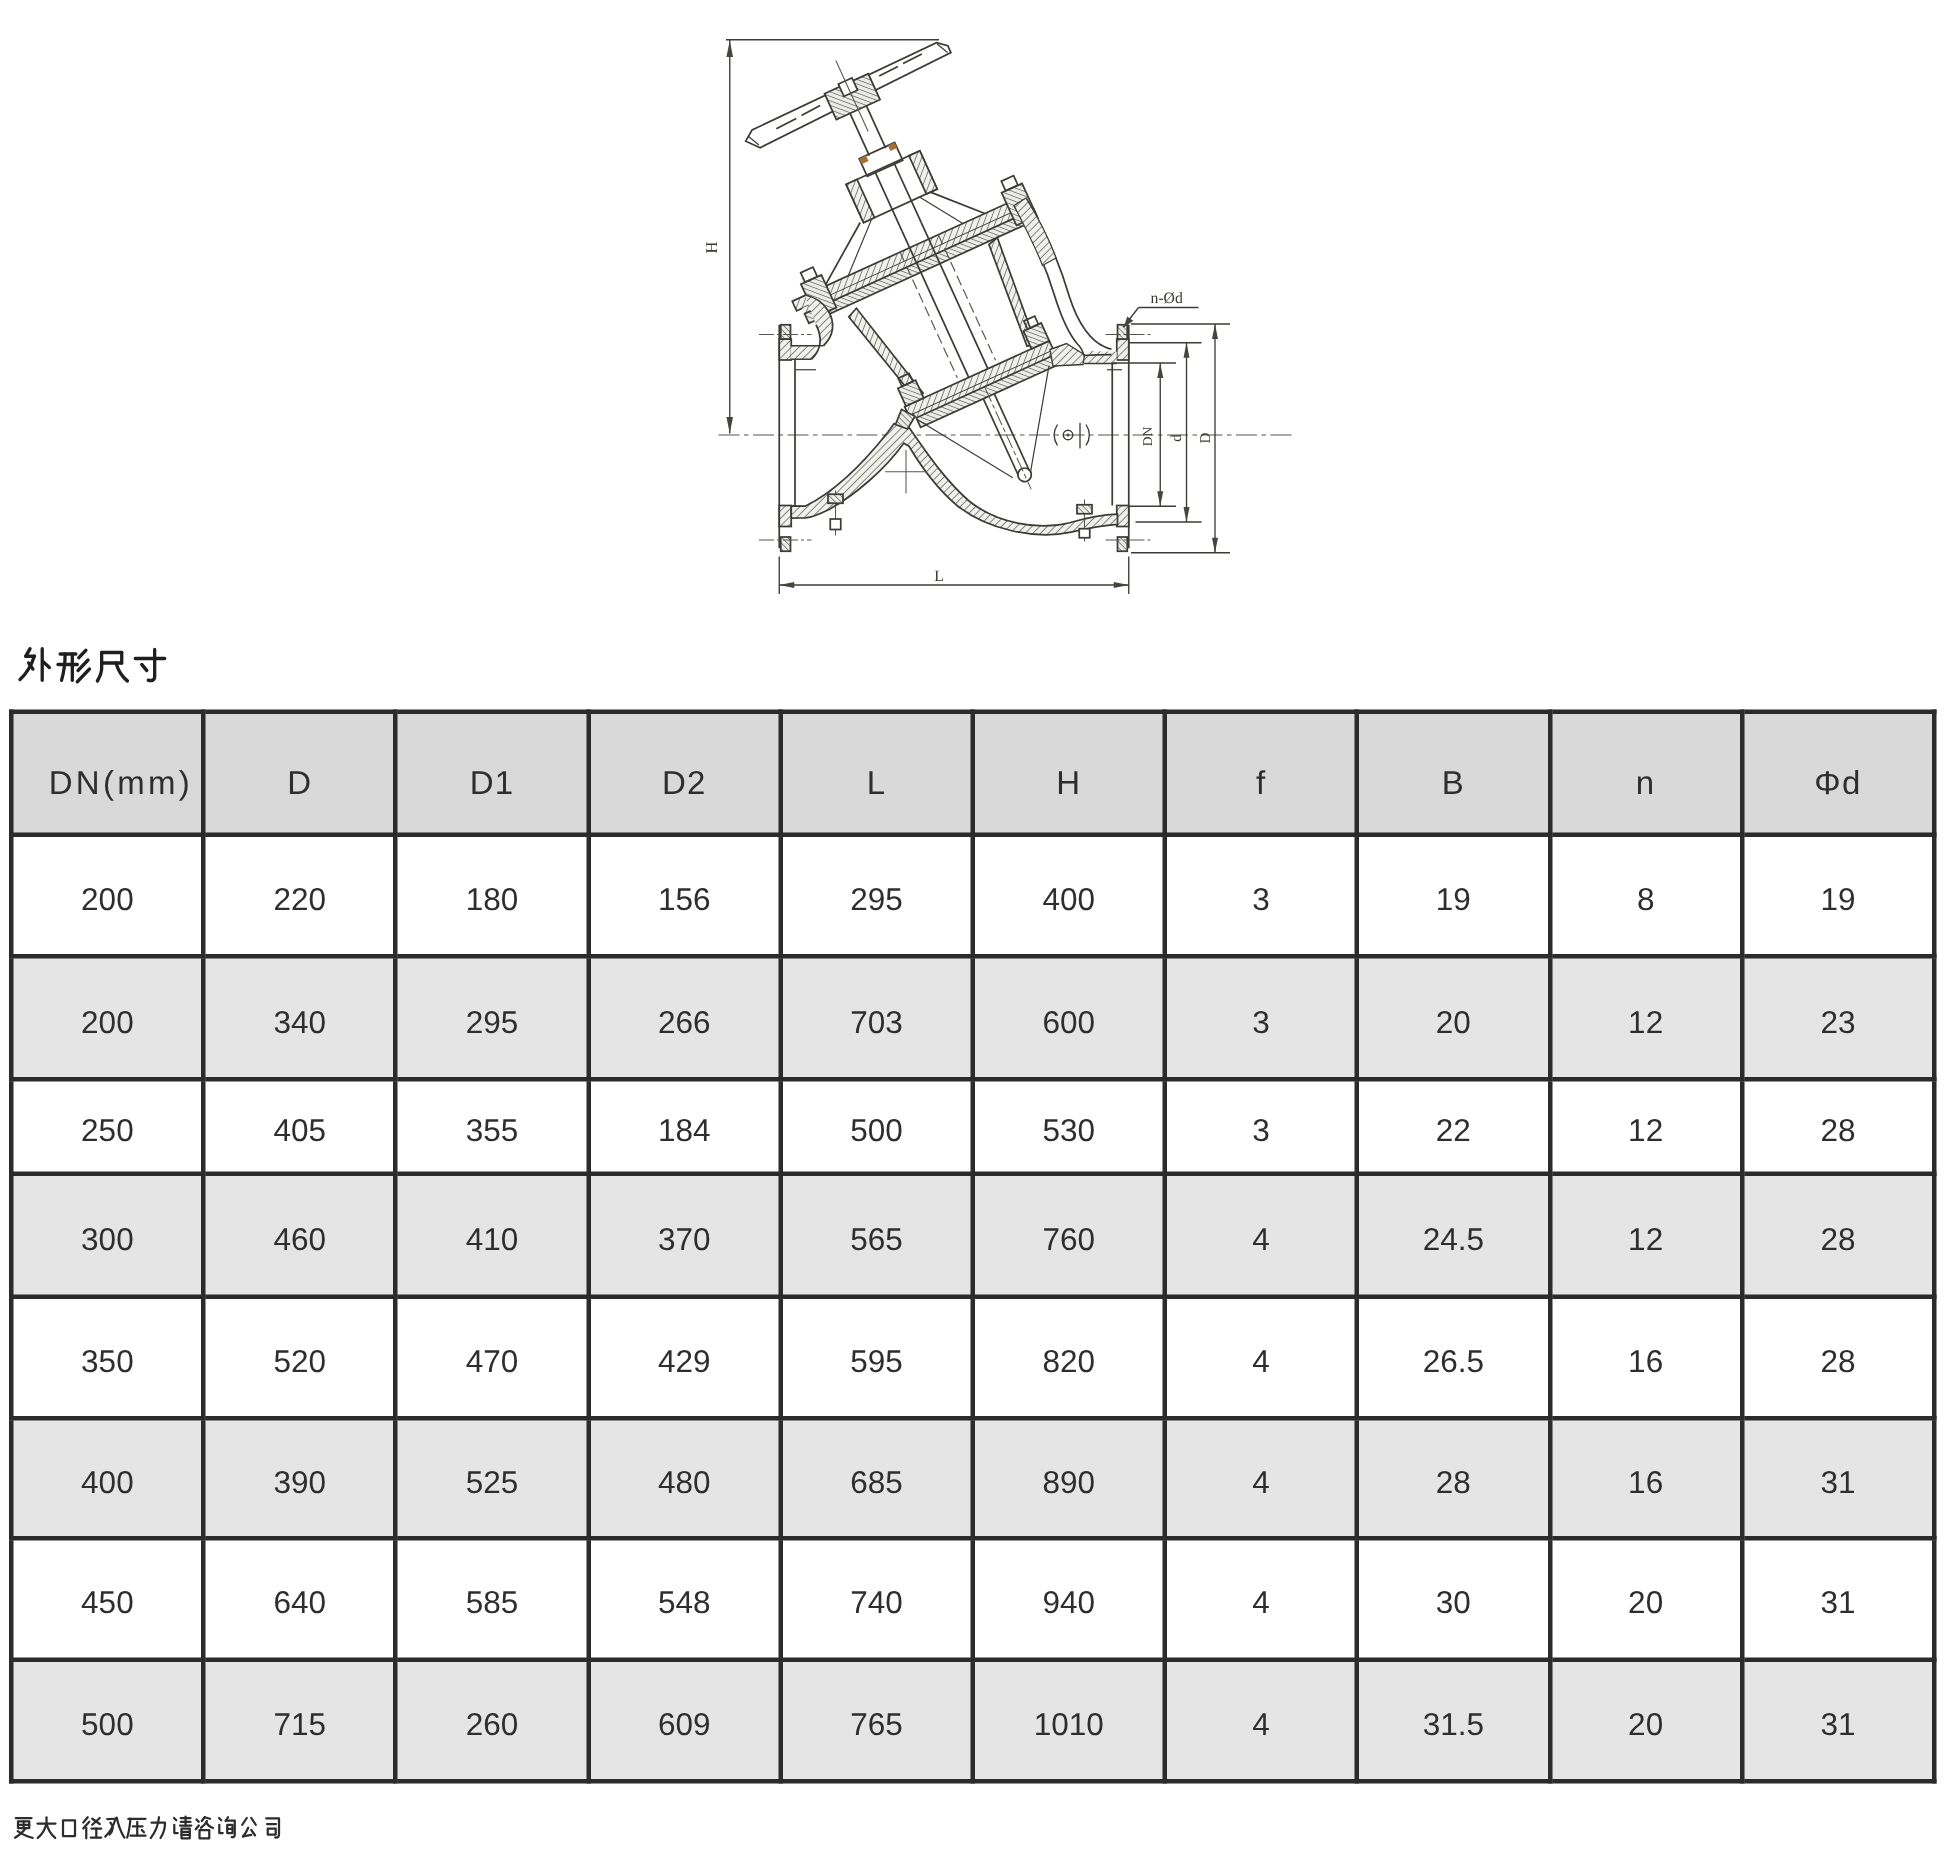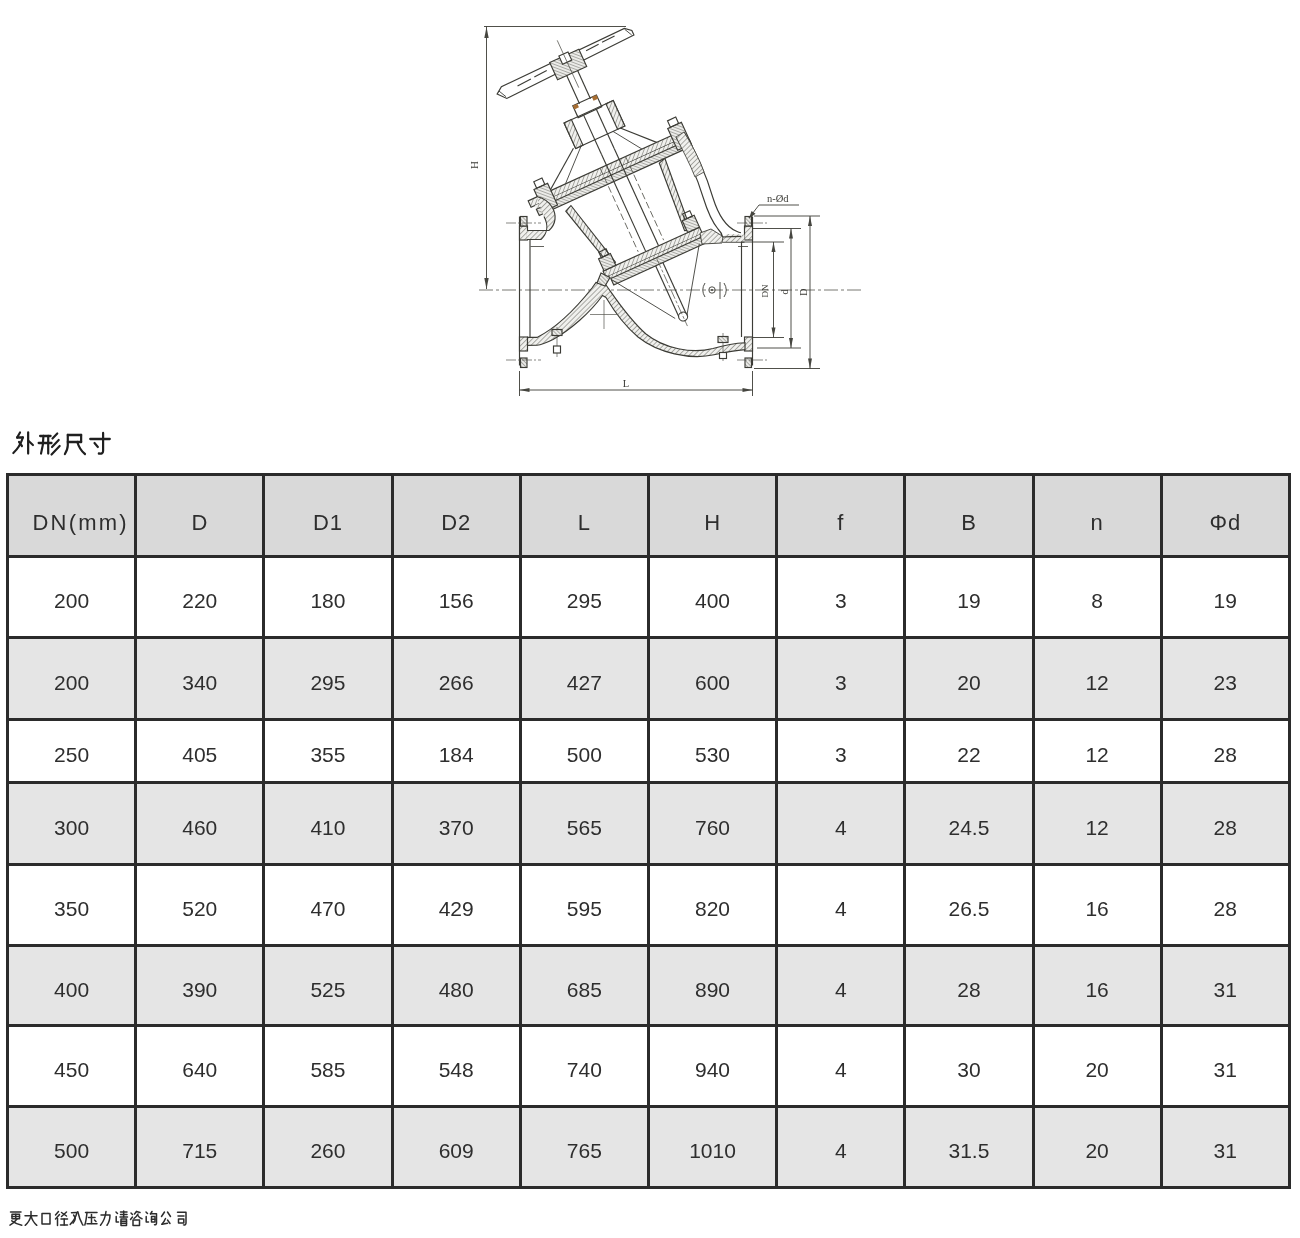--- a/index.html
+++ b/index.html
@@ -319,21 +319,21 @@
           <td><span>19</span></td>
           <td><span>8</span></td>
           <td><span>19</span></td>
 </tr>
 
 <tr class="g" style="height:82px">
 <td><span>200</span></td>
           <td><span>340</span></td>
           <td><span>295</span></td>
           <td><span>266</span></td>
-          <td><span>427</span></td>
+          <td><span>703</span></td>
 <td><span>600</span></td>
           <td><span>3</span></td>
           <td><span>20</span></td>
           <td><span>12</span></td>
           <td><span>23</span></td>
 </tr>
 
 <tr style="height:63px">
 <td><span>250</span></td>
           <td><span>405</span></td>

